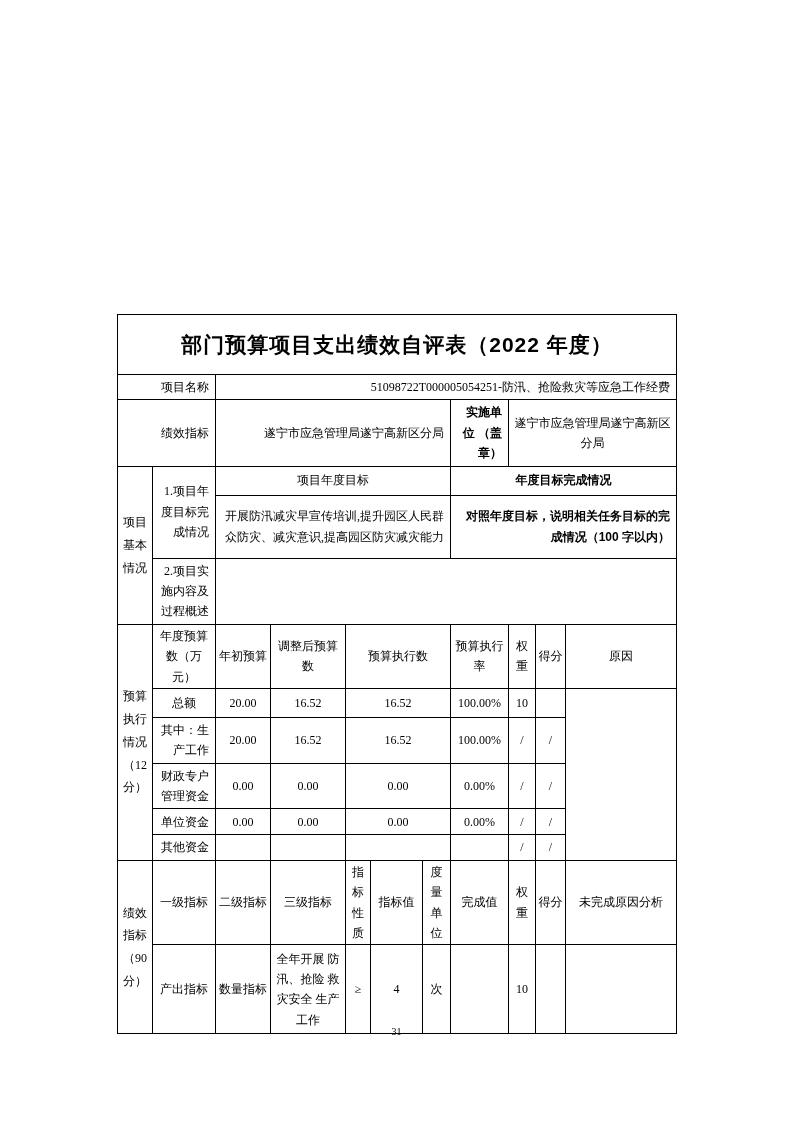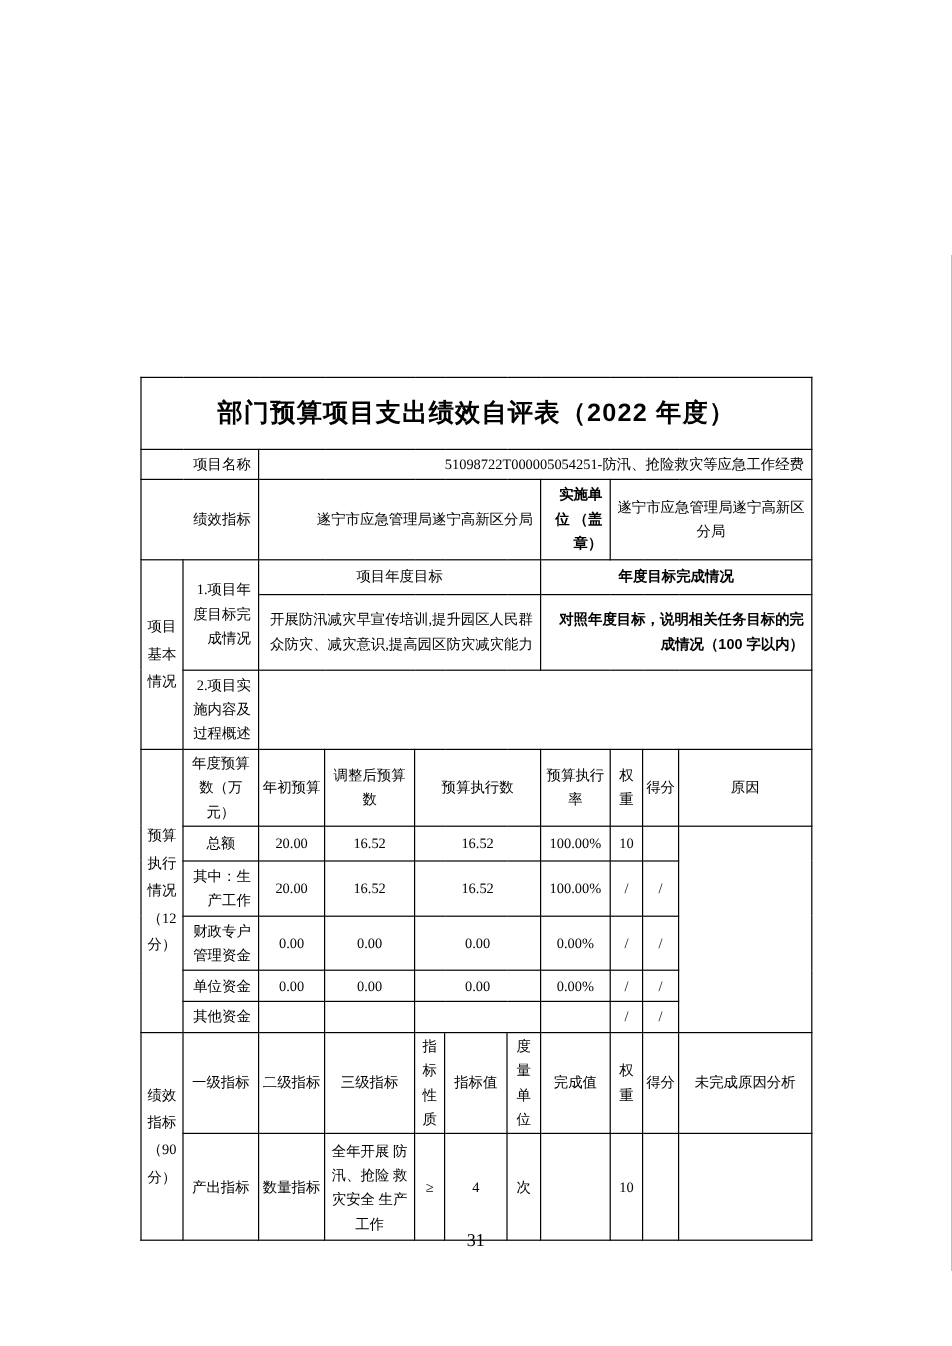--- a/index.html
+++ b/index.html
@@ -50,21 +50,21 @@
   .main-table td.vlabel {
     padding: 1px 4px;
     line-height: 1.9;
   }
   .page-number {
     position: absolute;
     top: 1026px;
     left: 0;
     right: 0;
     text-align: center;
-    font-size: 15px;
+    font-size: 10px;
     font-family: "Liberation Serif", "DejaVu Serif", serif;
   }
 </style>
 </head>
 <body>
 
 <div class="page">
 
   <table class="main-table">
     <colgroup>

